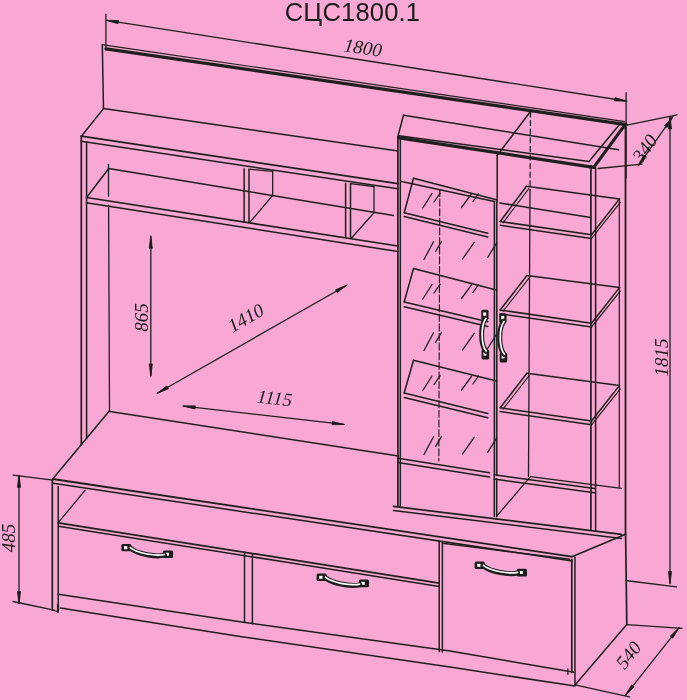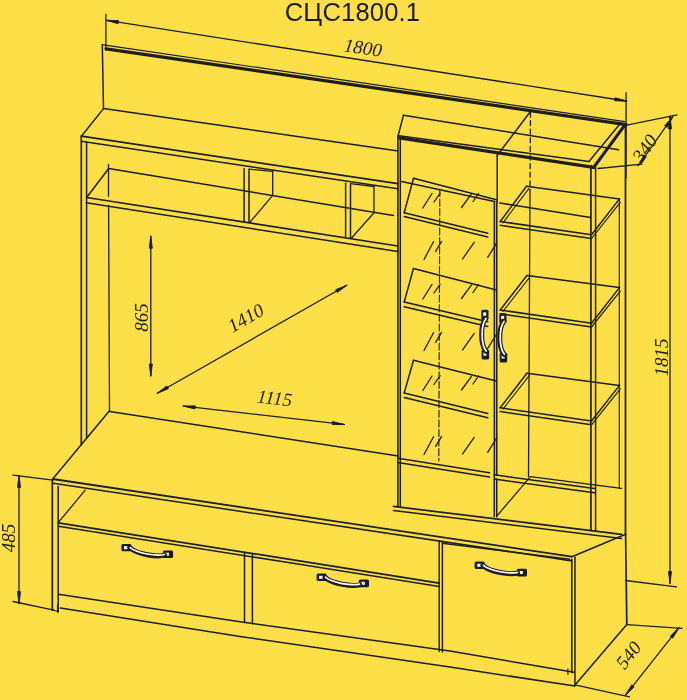--- a/index.html
+++ b/index.html
@@ -1,16 +1,16 @@
 <!DOCTYPE html>
 <html><head>
 <meta charset="utf-8">
 <style>
   html,body{margin:0;padding:0;background:#ffffff;}
-  .wrap{width:687px;height:700px;position:relative;background:#fde047;overflow:hidden;}
+  .wrap{width:687px;height:700px;position:relative;background:#f9a8d4;overflow:hidden;}
   svg{position:absolute;top:0;left:0;}
   text{font-family:"Liberation Serif", serif;fill:#1c1c1c;}
   .t{font-family:"Liberation Sans", sans-serif;font-size:25.5px;fill:#1a1a1a;letter-spacing:0.2px;}
   .d{font-size:19px;font-style:italic;}
 </style>
 </head>
 <body>
 <div class="wrap">
 <svg width="687" height="700" viewBox="0 0 687 700">
 <defs>

